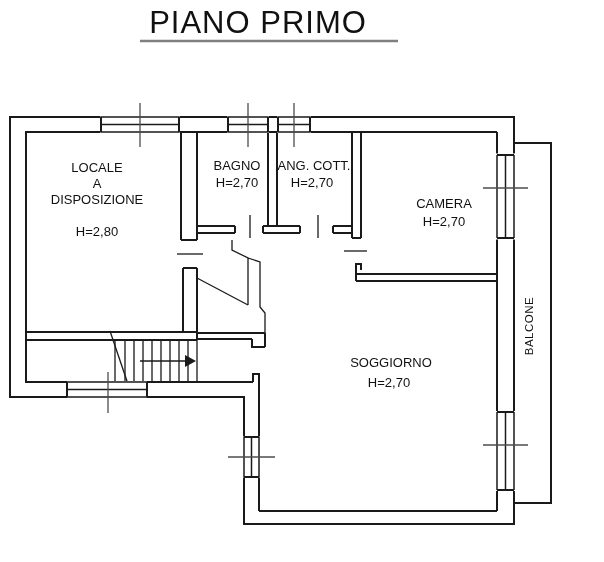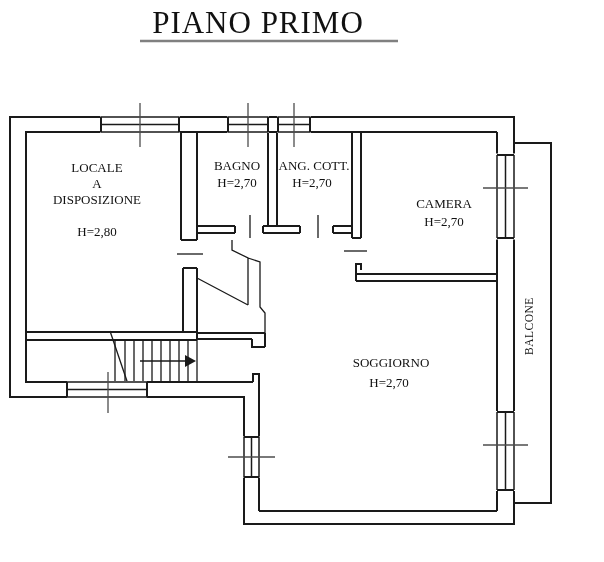--- a/index.html
+++ b/index.html
@@ -1,17 +1,17 @@
 <!DOCTYPE html>
 <html><head>
 <meta charset="utf-8">
 <style>
   html,body{margin:0;padding:0;background:#ffffff;}
   .page{position:relative;width:604px;height:562px;background:#ffffff;overflow:hidden;
-        font-family:Liberation Serif, serif;}
+        font-family:Liberation Sans, sans-serif;}
   svg{position:absolute;left:0;top:0;}
   text{fill:#111111;}
   .title-text{font-size:31px;letter-spacing:1px;}
   .room-text{font-size:13px;}
   .balcone-text{font-size:11.5px;letter-spacing:0.5px;}
   .wall{stroke:#1a1a1a;stroke-width:2;fill:none;}
   .thin{stroke:#1a1a1a;stroke-width:1.3;fill:none;}
   .winline{stroke:#1a1a1a;stroke-width:1.5;fill:none;}
   .wincap{stroke:#1a1a1a;stroke-width:2;fill:none;}
   .tick{stroke:#4d4d4d;stroke-width:1.3;fill:none;}

